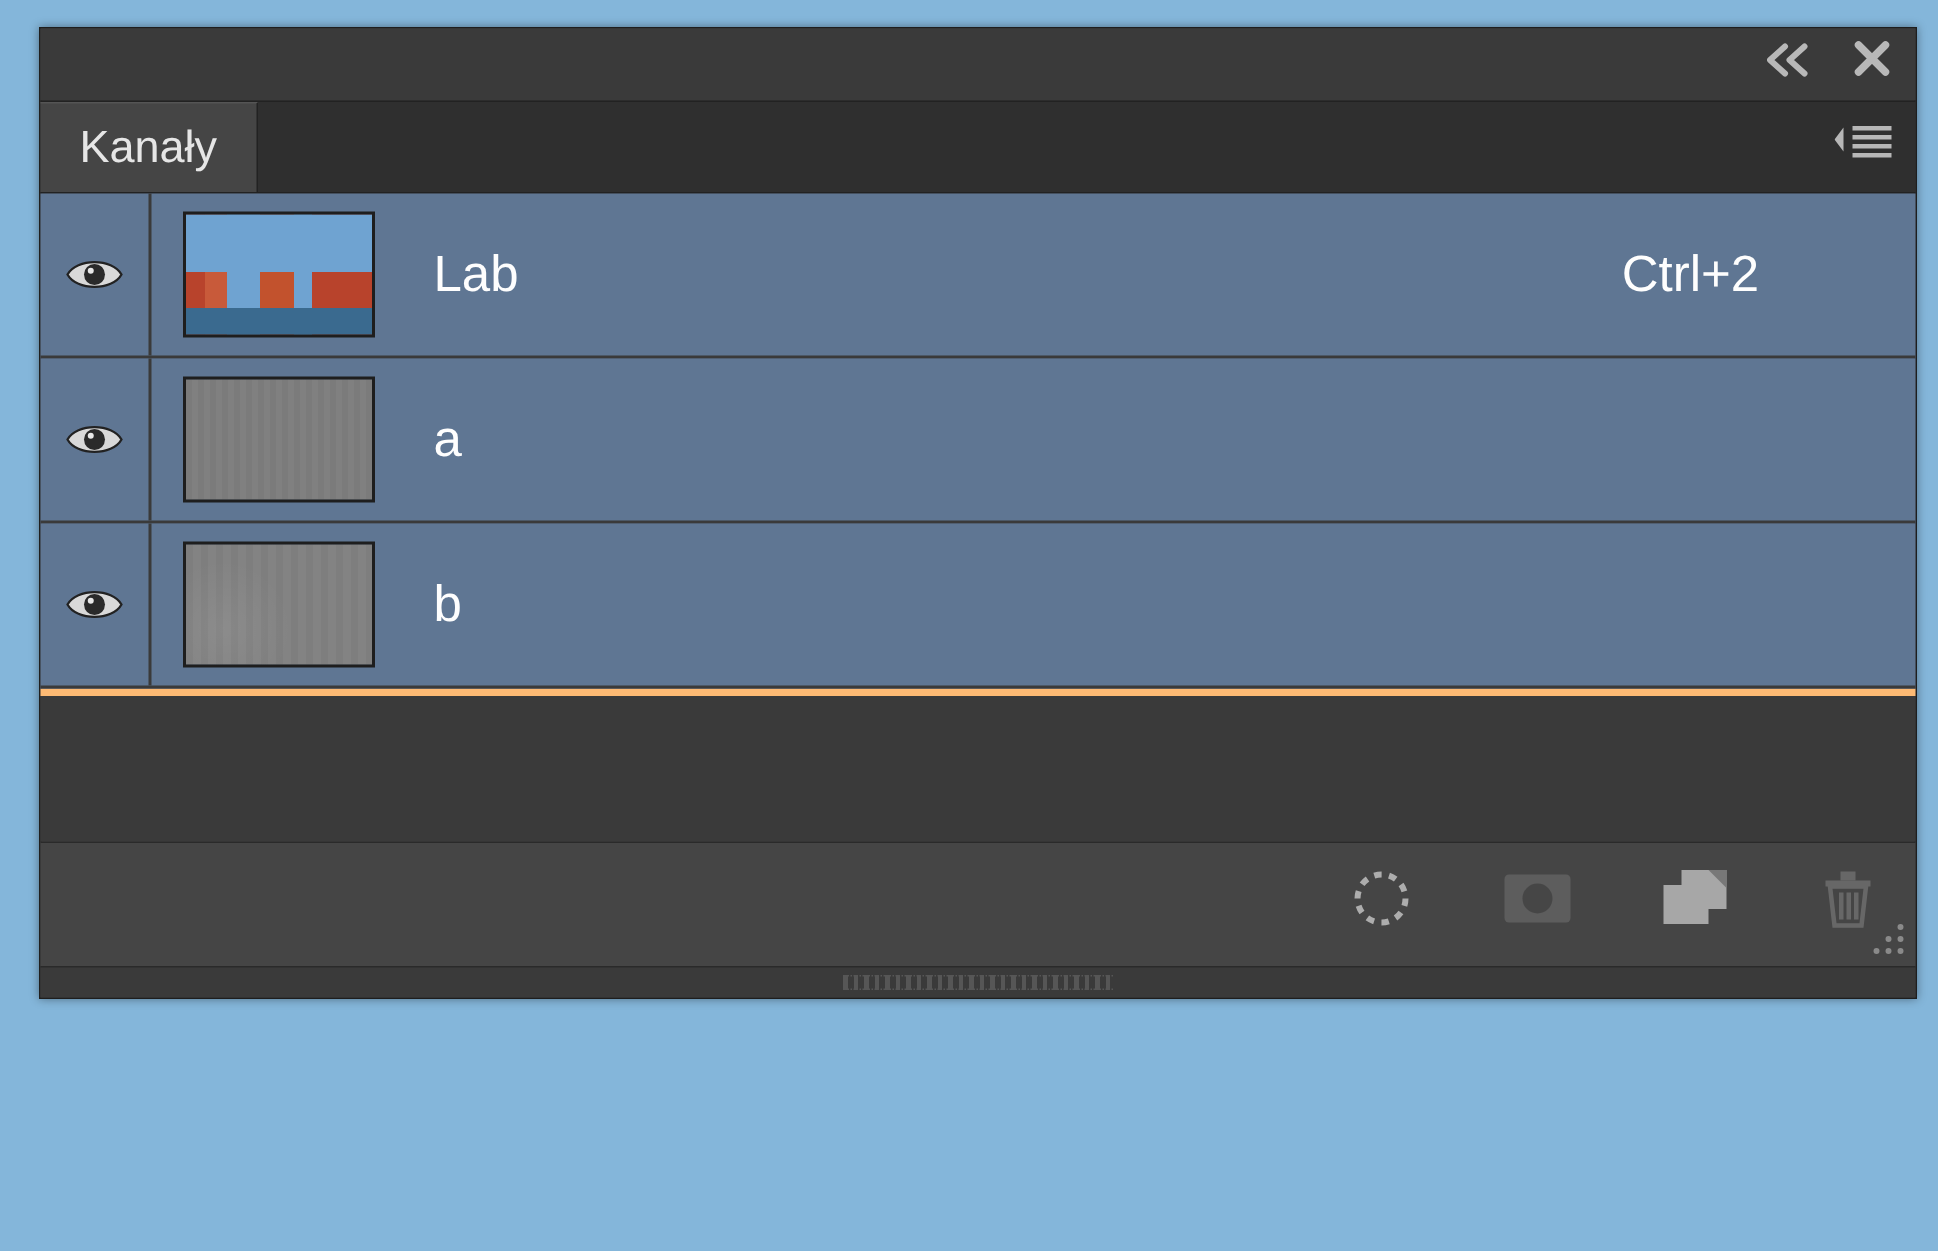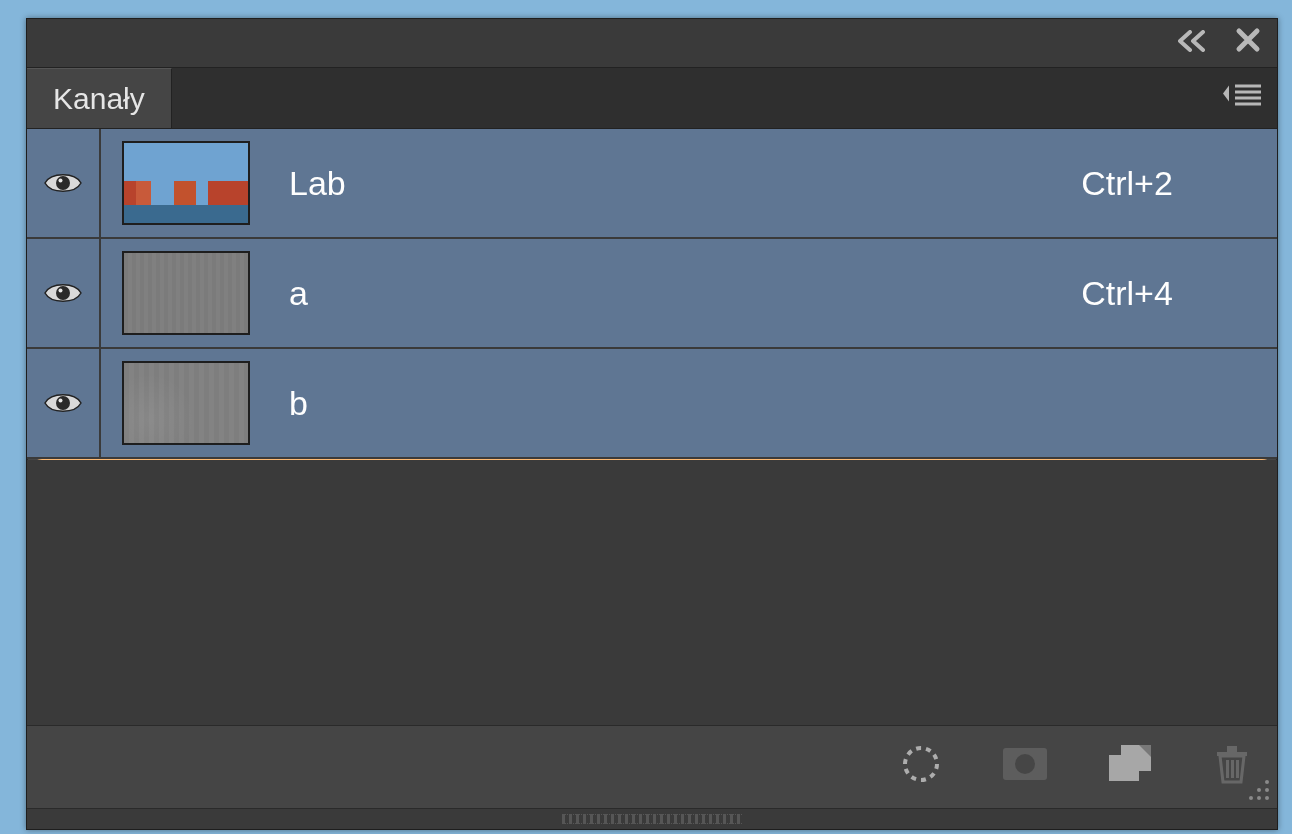--- a/index.html
+++ b/index.html
@@ -12,21 +12,21 @@
     font-size: 30px;
     color: #e6e6e6;
     overflow: hidden;
   }
   .page-wrap {
     padding: 18px 14px 14px 26px;
     box-sizing: border-box;
   }
   .panel {
     width: 1252px;
-    height: 812px;
+    height: 648px;
     background: #454545;
     border: 1px solid #1e1e1e;
     box-shadow: 0 0 6px rgba(0,0,0,0.4), inset 0 0 0 1px #2b2b2b;
     position: relative;
     display: flex;
     flex-direction: column;
     box-sizing: border-box;
   }
   
   .panel-top {
@@ -81,22 +81,21 @@
     gap: 6px;
     cursor: pointer;
     opacity: 0.85;
   }
 
   
   .channel-list {
     flex: 0 0 auto;
     display: flex;
     flex-direction: column;
-    border-bottom: 1px solid #fdba74;
-    border-radius: 15px;
+    border-bottom: 5px solid #fdba74;
   }
   .channel-row {
     display: flex;
     align-items: center;
     height: 108px;
     background: #5f7693;
     border-bottom: 2px solid #3a3a3a;
     cursor: pointer;
     position: relative;
   }
@@ -293,23 +292,20 @@
               <circle cx="17.5" cy="10.5" r="2" fill="#e8e8e8"></circle>
             </svg>
           </span>
         </div>
         <div class="thumb-col">
           <span class="thumb gray-a"></span>
         </div>
         <div class="name-col">
           <span>a</span>
         </div>
-        <div class="shortcut-col">
-          <span>Ctrl+4</span>
-        </div>
       </div>
 
       <div class="channel-row">
         <div class="vis-col">
           <span class="eye">
             <svg width="40" height="26" viewBox="0 0 40 26">
               <path d="M2 13 C8 2 32 2 38 13 C32 24 8 24 2 13 Z" fill="#d9d9d9" stroke="#222" stroke-width="1.5"></path>
               <circle cx="20" cy="13" r="7" fill="#2a2a2a"></circle>
               <circle cx="17.5" cy="10.5" r="2" fill="#e8e8e8"></circle>
             </svg>

